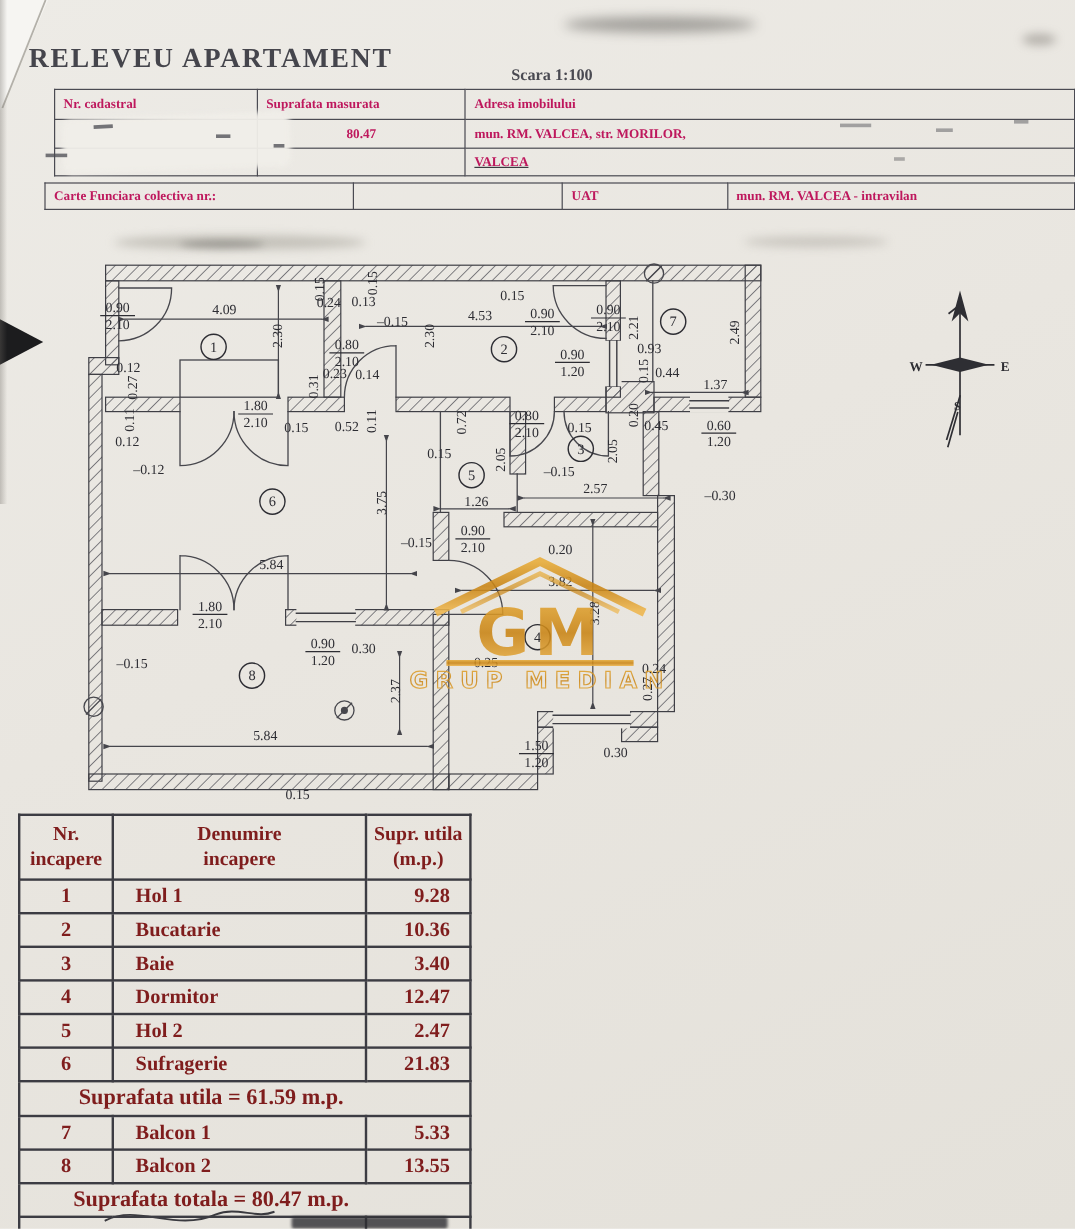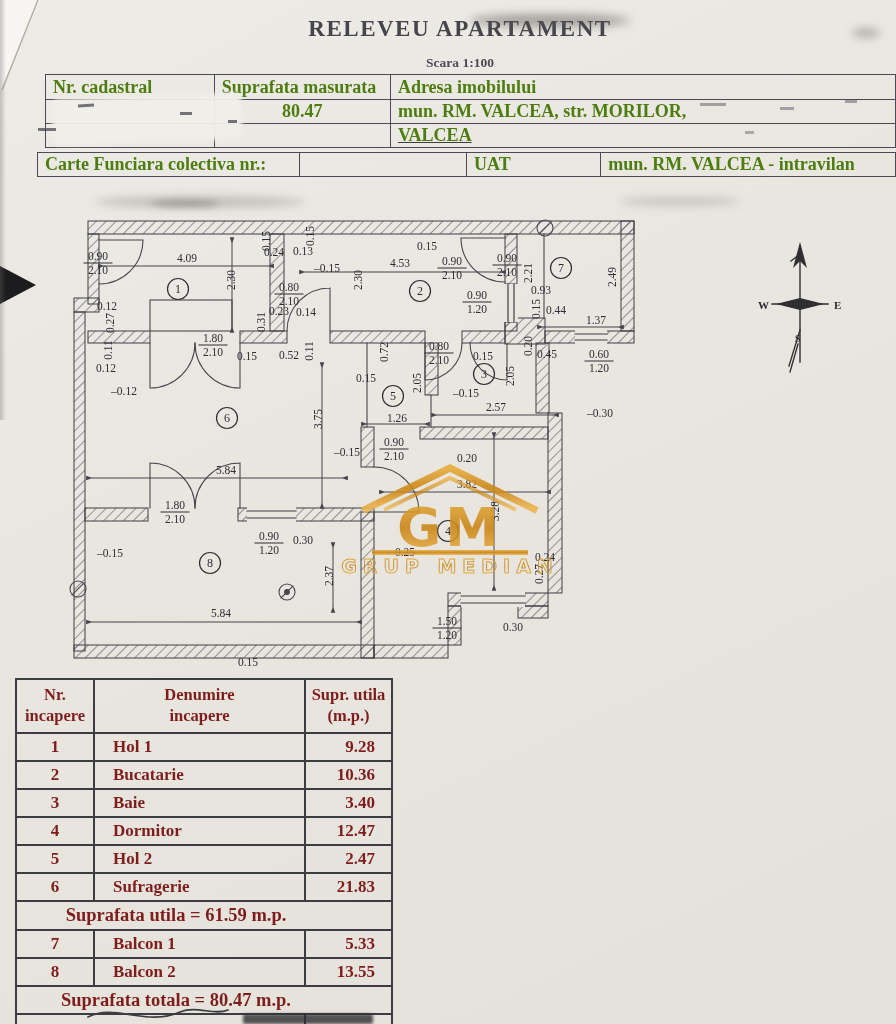--- a/index.html
+++ b/index.html
@@ -2,27 +2,27 @@
 <html><head>
 <meta charset="utf-8">
 <style>
   html,body{margin:0;padding:0;}
   body{
     width:896px;height:1024px;position:relative;overflow:hidden;
     background:linear-gradient(155deg,#edebe6 0%,#e9e6e0 45%,#e4e1da 100%);
     font-family:"Liberation Serif",serif;color:#3b3b41;
   }
   .abs{position:absolute;}
-  #doc-title{top:16px;left:24px;width:872px;text-align:center;
+  #doc-title{top:36px;left:24px;width:872px;text-align:left;
     font-size:23px;font-weight:bold;letter-spacing:1.5px;color:#45454c;}
   #doc-scale{top:55px;left:24px;width:872px;text-align:center;
     font-size:13.5px;font-weight:bold;color:#4a4a52;}
   table{border-collapse:collapse;table-layout:fixed;}
-  .t td{border:1.6px solid #4a4a52;font-weight:bold;color:#4d7c0f;
-    font-size:18px;padding:1px 7px;overflow:hidden;white-space:nowrap;}
+  .t td{border:1.6px solid #4a4a52;font-weight:bold;color:#be185d;
+    font-size:11px;padding:1px 7px;overflow:hidden;white-space:nowrap;}
   #cad-table{top:74px;left:45px;}
   #cf-table{top:152px;left:37px;}
   #rooms-table{top:678px;left:15px;}
   #rooms-table td{border:2px solid #3c3c43;font-size:17px;font-weight:bold;
     color:#7f1d1d;padding:0 4px;overflow:hidden;white-space:nowrap;}
   #rooms-table .hdr td{font-size:16.5px;line-height:1.25;text-align:center;padding:3px 2px;}
   .cnum{text-align:center;}
   .cname{padding-left:18px !important;border-radius:13px;}
   .cval{text-align:right;padding-right:16px !important;}
   .merged{text-align:center;font-size:18.5px !important;padding-right:60px !important;}

